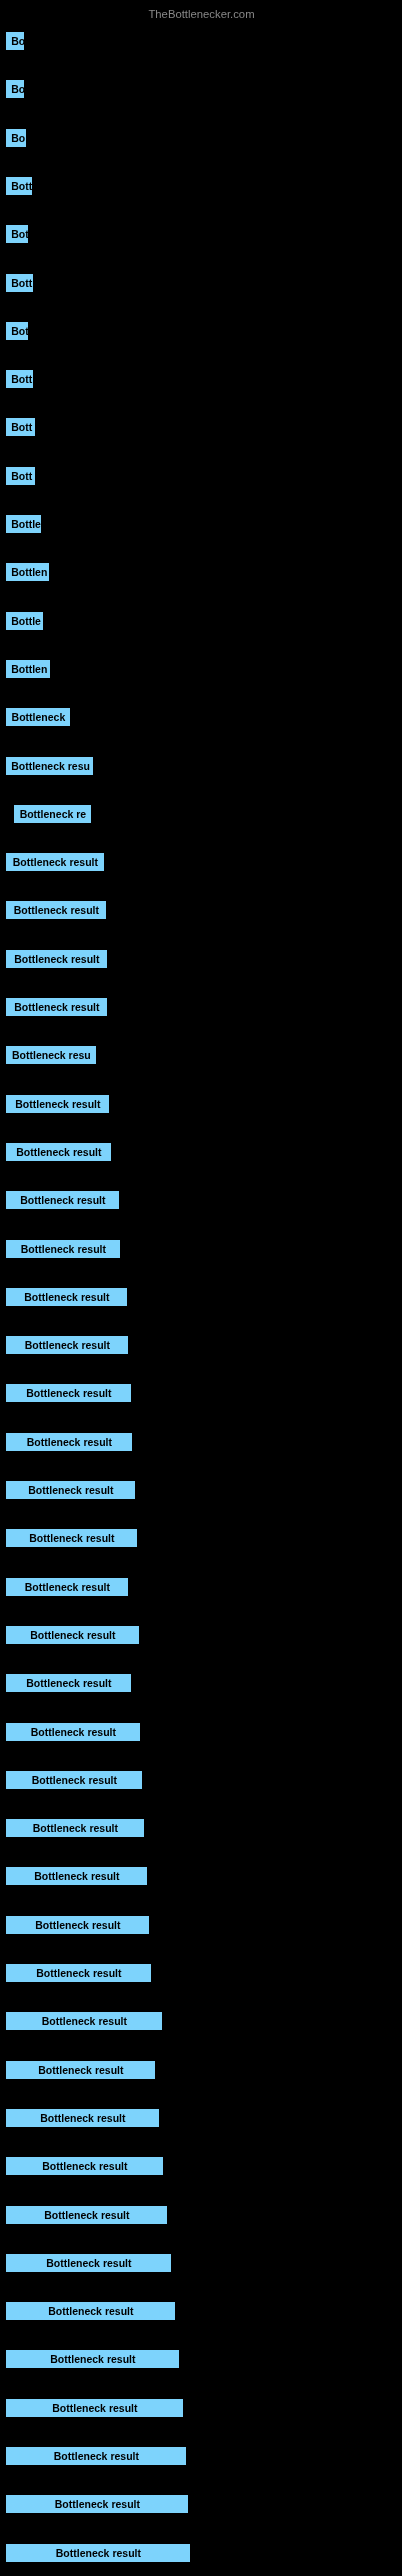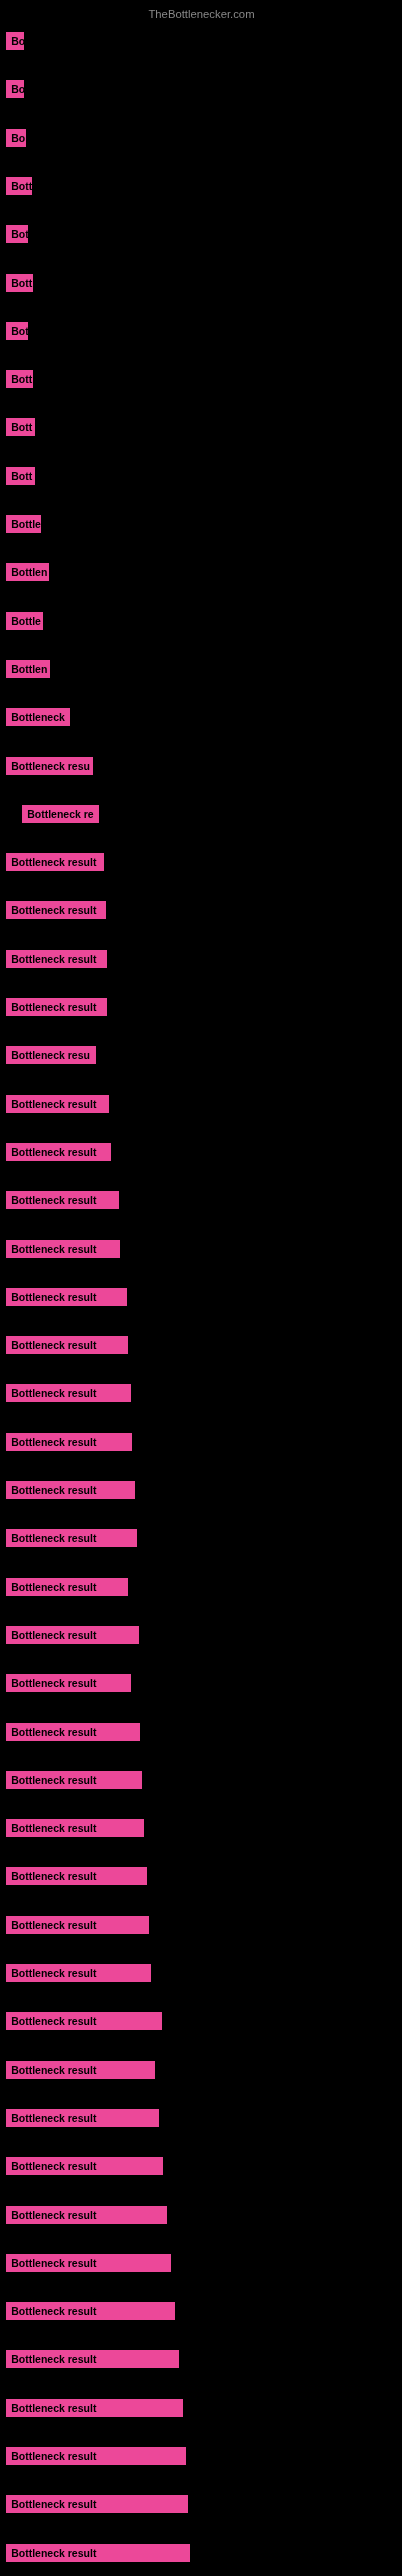--- a/index.html
+++ b/index.html
@@ -35,27 +35,28 @@
     }
 
     .item-row {
       display: flex;
       align-items: center;
       margin-bottom: 0px;
       padding: 8px 6.4px;
     }
 
     .item-label {
-      background-color: #ec4899;
+      background-color: #7dd3fc;
       color: #000000;
       font-size: 10.5px;
       font-weight: bold;
       padding: 3.2px 4.8px;
       white-space: nowrap;
       overflow: hidden;
+      text-align: center;
     }
   </style>
 </head>
 <body>
 
 <div class="site-title">TheBottlenecker.com</div>
 
 <div class="items-container" id="items-container">
 <div class="item-row" style="position: absolute; top: 0px; left: 0px; width: 403px;">
       <div class="item-label" style="width: 17.7px; max-width: 17.7px;">Bo</div>
@@ -98,21 +99,21 @@
     </div>
     <div class="item-row" style="position: absolute; top: 628px; left: 0px; width: 403px;">
       <div class="item-label" style="width: 44px; max-width: 44px;">Bottlen</div>
     </div>
     <div class="item-row" style="position: absolute; top: 676px; left: 0px; width: 403px;">
       <div class="item-label" style="width: 64px; max-width: 64px;">Bottleneck</div>
     </div>
     <div class="item-row" style="position: absolute; top: 725px; left: 0px; width: 403px;">
       <div class="item-label" style="width: 87px; max-width: 87px;">Bottleneck resu</div>
     </div>
-    <div class="item-row" style="position: absolute; top: 773px; left: 16px; width: 350px;">
+    <div class="item-row" style="position: absolute; top: 773px; left: 8px; width: 350px;">
       <div class="item-label" style="width: 77px; max-width: 77px;">Bottleneck re</div>
     </div>
     <div class="item-row" style="position: absolute; top: 821px; left: 0px; width: 403px;">
       <div class="item-label" style="width: 98px; max-width: 98px;">Bottleneck result</div>
     </div>
     <div class="item-row" style="position: absolute; top: 869px; left: 0px; width: 403px;">
       <div class="item-label" style="width: 100px; max-width: 100px;">Bottleneck result</div>
     </div>
     <div class="item-row" style="position: absolute; top: 918px; left: 0px; width: 403px;">
       <div class="item-label" style="width: 101px; max-width: 101px;">Bottleneck result</div>

